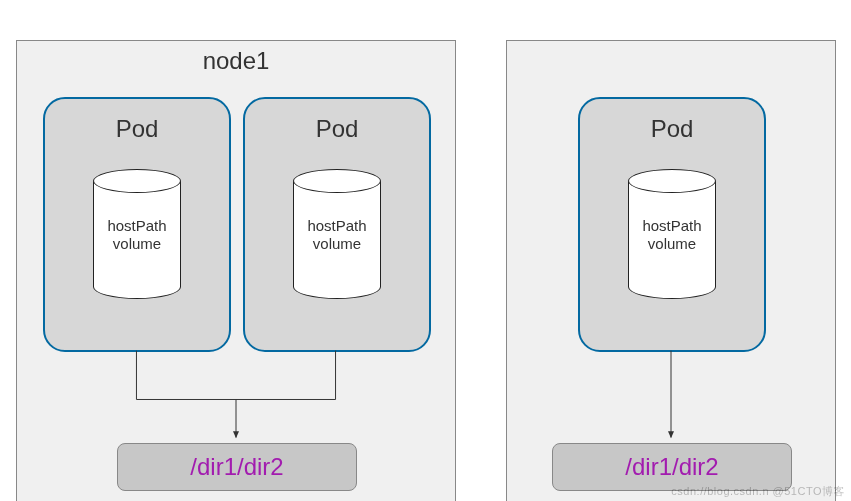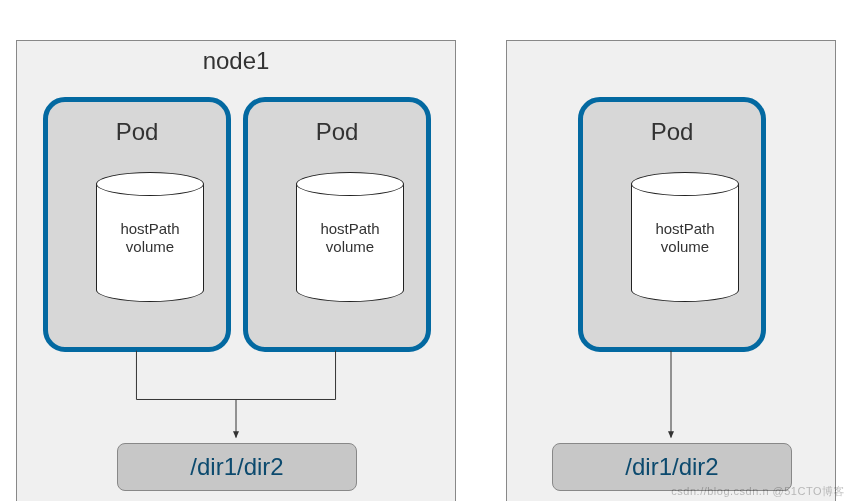--- a/index.html
+++ b/index.html
@@ -25,37 +25,37 @@
     left: 0;
     right: 0;
     text-align: center;
     font-size: 24px;
     color: #333;
     font-weight: 300;
   }
   .pod-box {
     position: absolute;
     background: #d7d7d7;
-    border: 5px solid #0369a1;
+    border: 2px solid #0369a1;
     border-radius: 22px;
   }
   .pod-title {
     position: absolute;
     top: 16px;
     left: 0;
     right: 0;
     text-align: center;
     font-size: 24px;
     color: #333;
     font-weight: 300;
   }
   
   .cylinder {
     position: absolute;
-    width: 108px;
+    width: 88px;
     height: 130px;
   }
   .cyl-body {
     position: absolute;
     left: 0;
     right: 0;
     top: 12px;
     bottom: 12px;
     background: #ffffff;
     border-left: 1px solid #222;
@@ -96,21 +96,21 @@
     color: #333;
     z-index: 3;
     line-height: 1.2;
   }
   .dir-box {
     position: absolute;
     background: #c7c7c7;
     border: 1px solid #888;
     border-radius: 8px;
     font-size: 24px;
-    color: #0c4a6e;
+    color: #a21caf;
     display: flex;
     align-items: center;
     justify-content: center;
     font-weight: 300;
     text-align: right;
   }
   svg.connectors {
     position: absolute;
     left: 0; top: 0;
     width: 100%;

